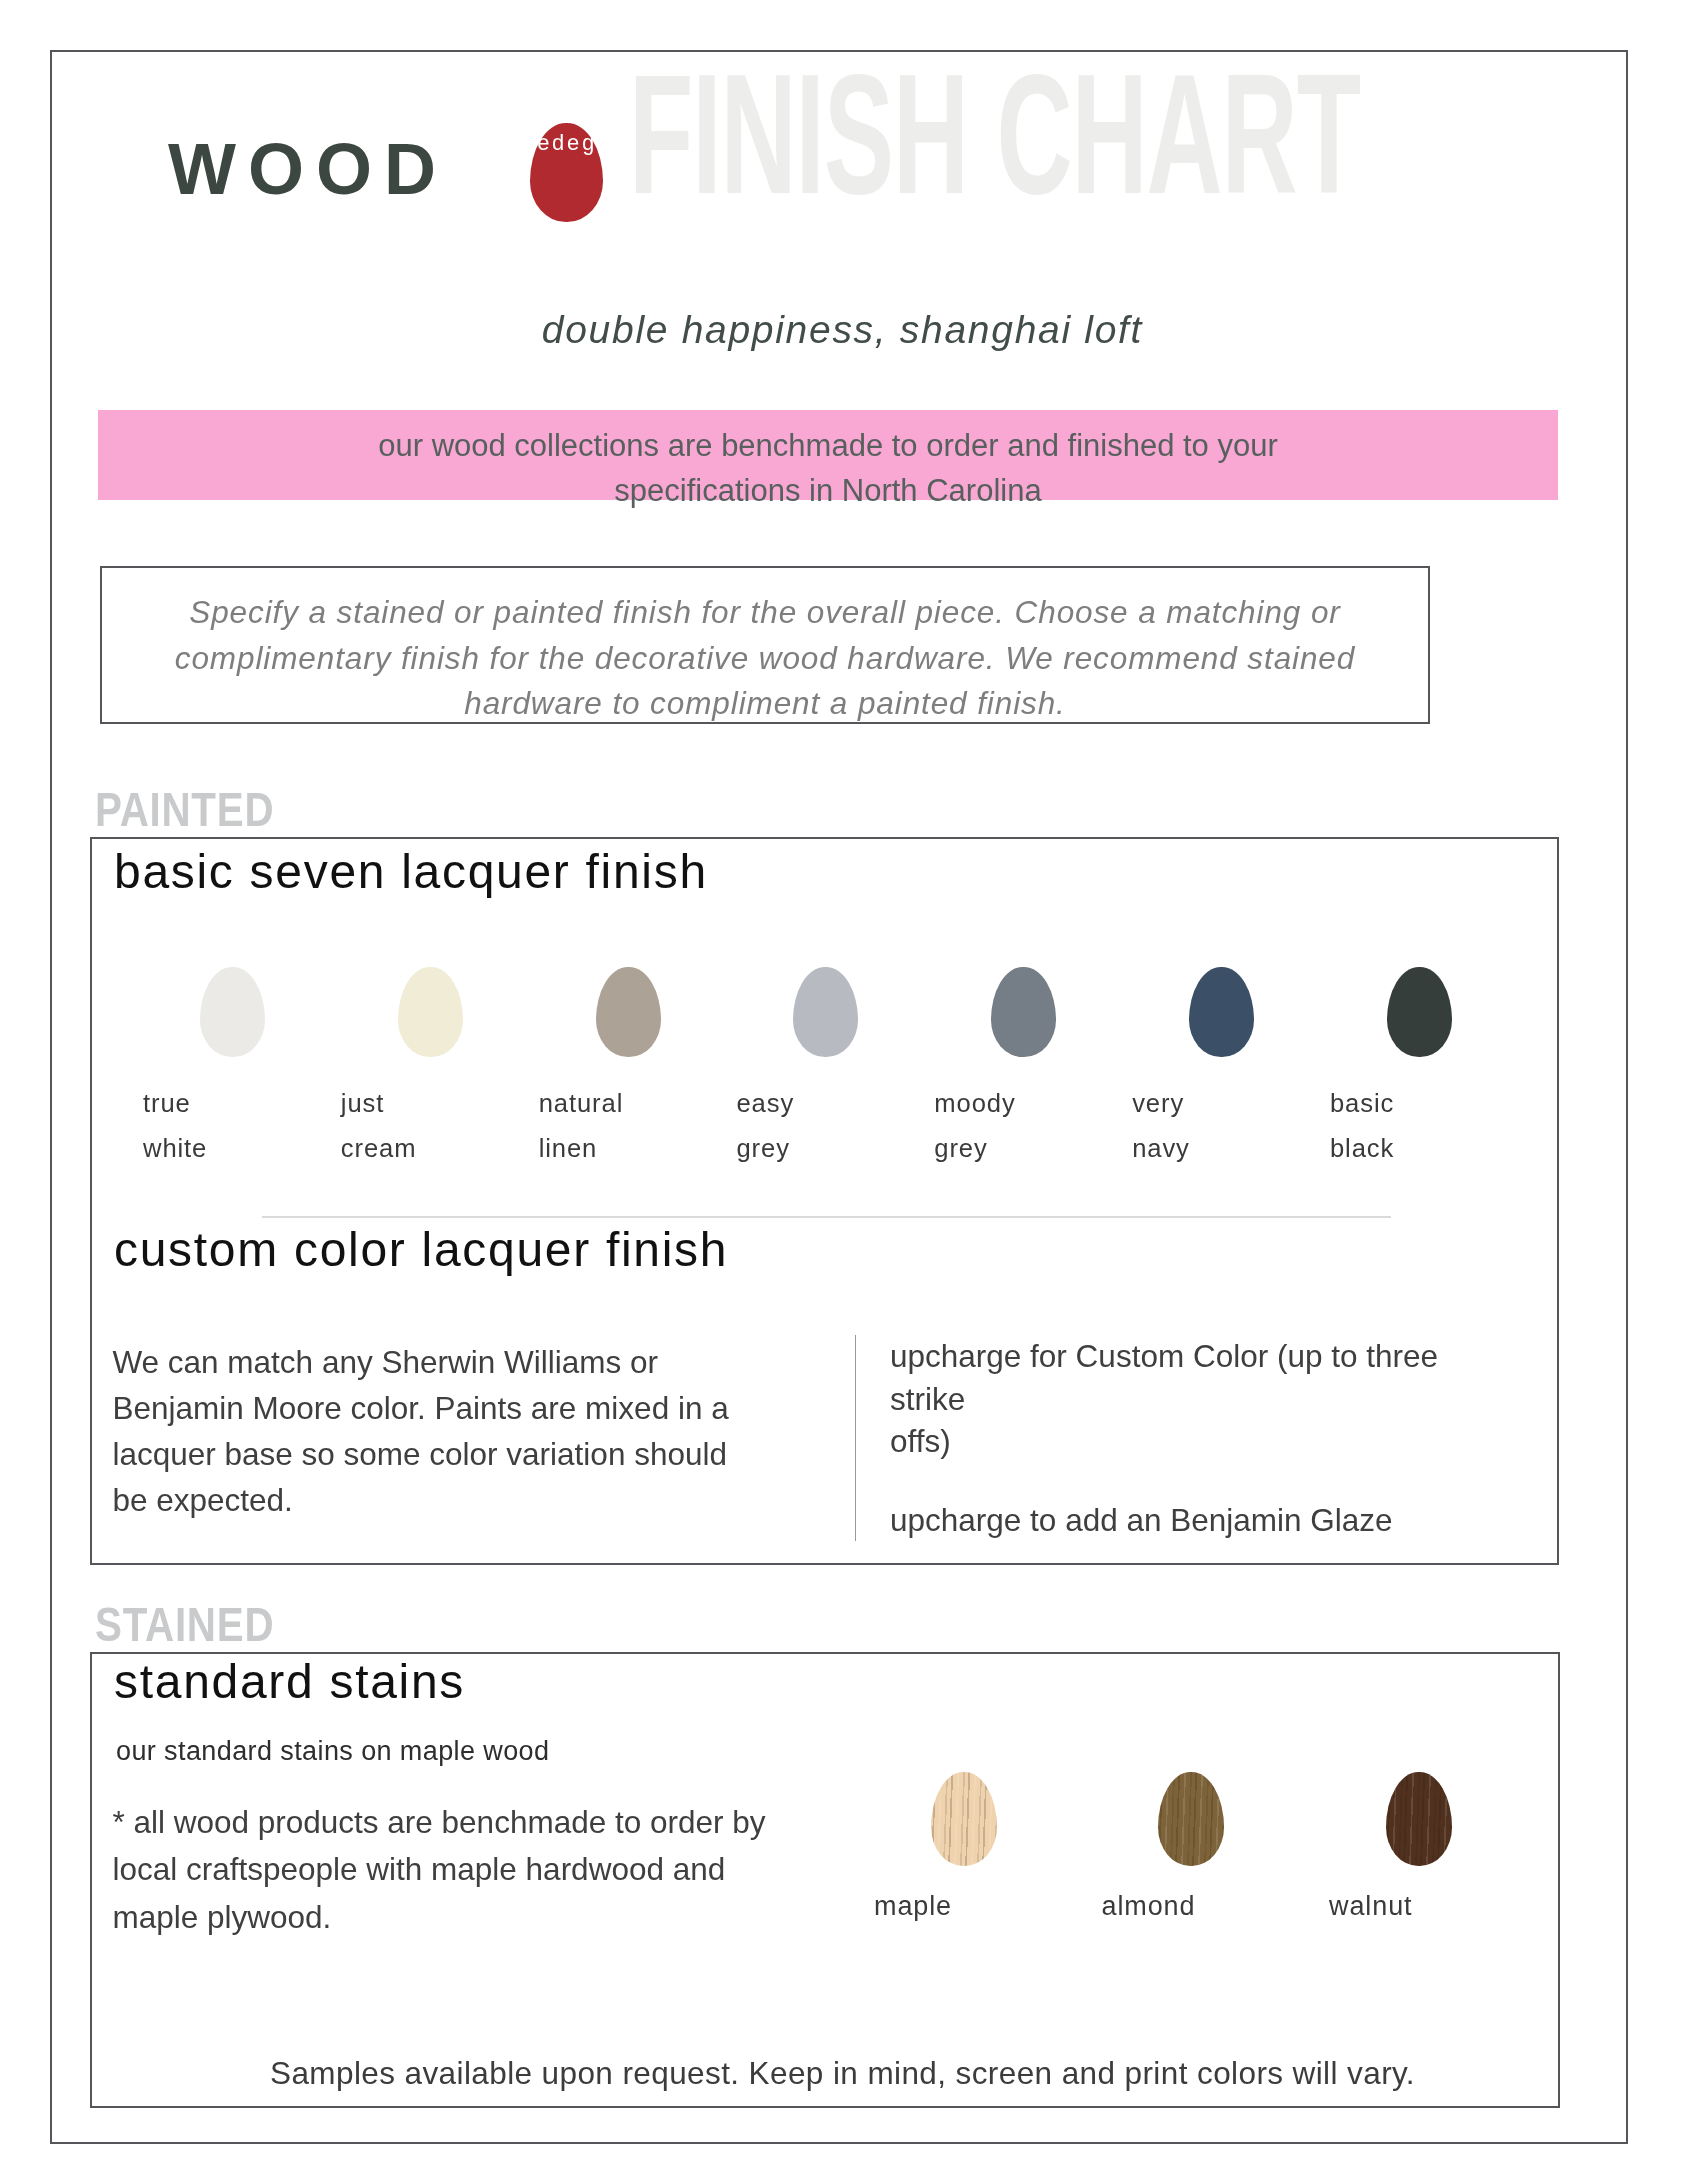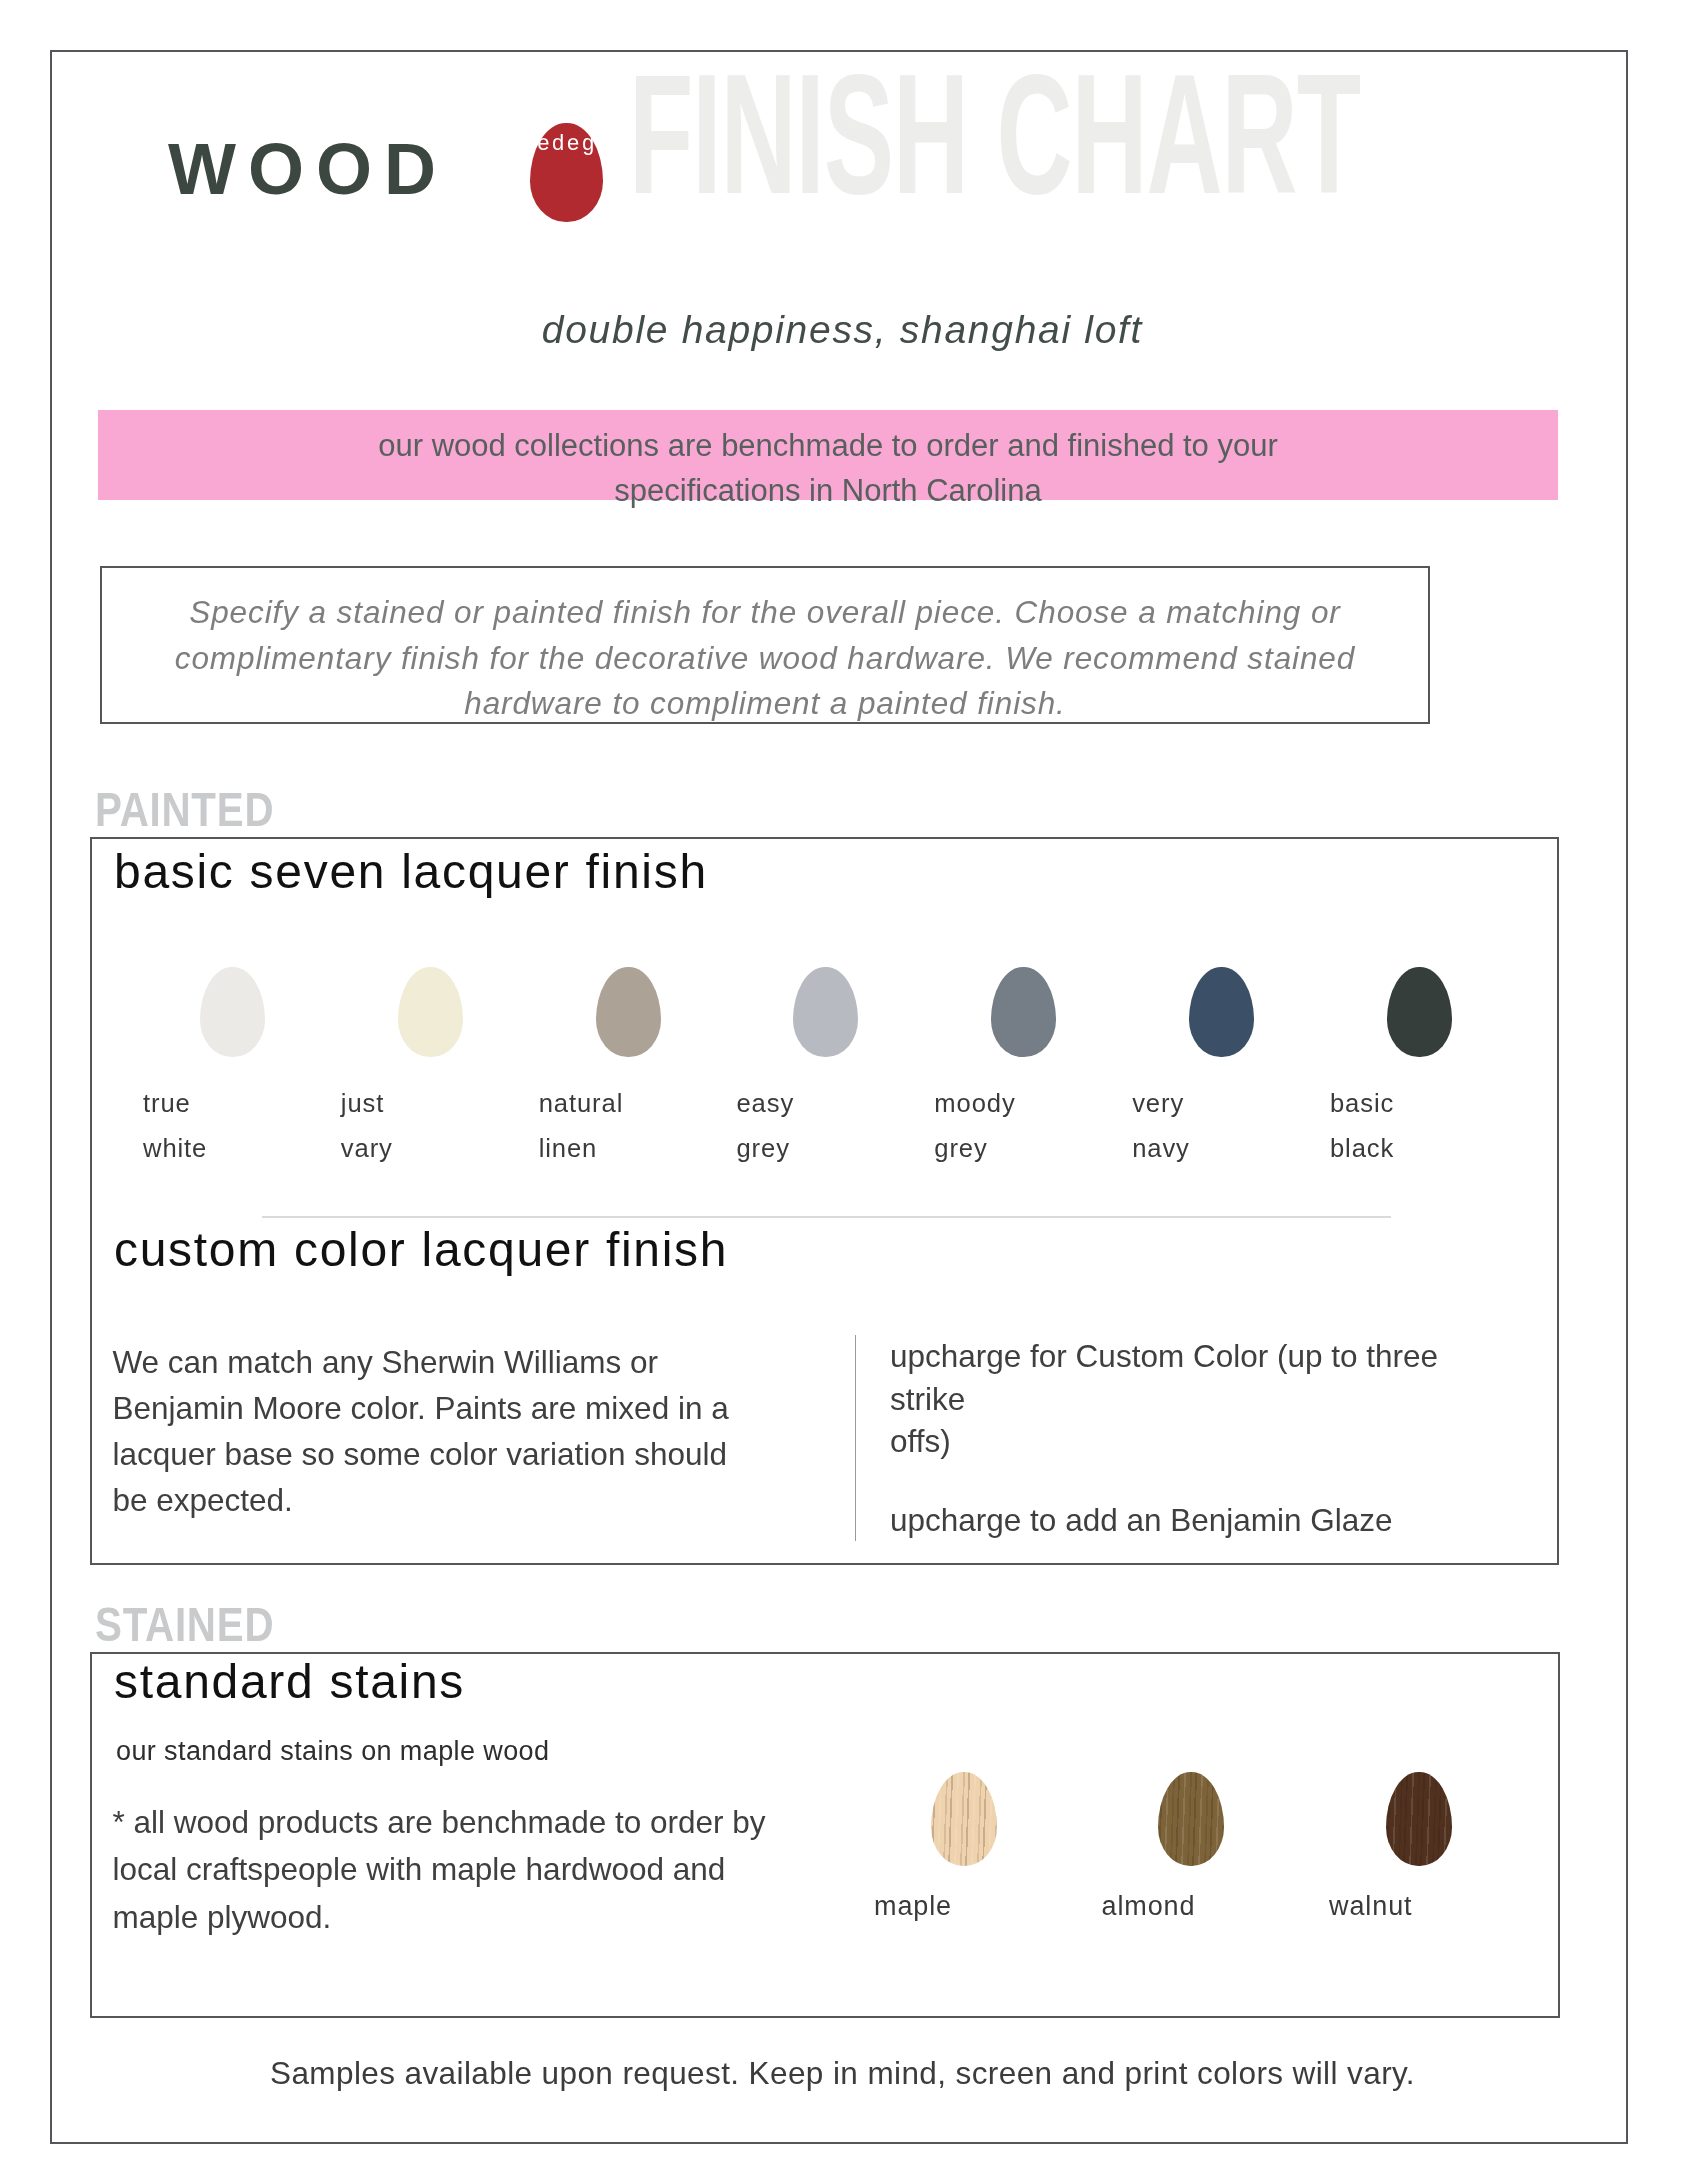--- a/index.html
+++ b/index.html
@@ -57,21 +57,21 @@
     color:#c8cacc;letter-spacing:0.9px;line-height:1;
     transform:scaleX(0.84);transform-origin:left top;
   }
   .label-painted{top:786px;}
   .label-stained{top:1601px;}
   
   .panel{
     position:absolute;border:2.6px solid #55565a;box-sizing:border-box;background:#ffffff;
   }
   .painted-panel{left:90px;top:837px;width:1469px;height:728px;}
-  .stained-panel{left:90px;top:1652px;width:1470px;height:366px;}
+  .stained-panel{left:90px;top:1652px;width:1470px;height:456px;}
   .box-title{
     position:absolute;font-size:48px;font-weight:400;color:#111111;
     letter-spacing:1.7px;line-height:1.1;white-space:nowrap;
   }
   .basic-title{left:22px;top:6.8px;}
   .custom-title{left:22px;top:385px;}
   .stains-title{left:22px;top:1.7px;}
   
   .egg-row{position:absolute;display:flex;justify-content:space-between;}
   .painted-row{left:51px;top:128px;width:1366px;}
@@ -159,21 +159,21 @@
         <div class="egg" style="background-color: rgb(235, 234, 231);"></div>
         <div class="swatch-label">
           <div>true</div>
           <div>white</div>
         </div>
       </div>
       <div class="swatch">
         <div class="egg" style="background-color: rgb(241, 236, 213);"></div>
         <div class="swatch-label">
           <div>just</div>
-          <div>vary</div>
+          <div>cream</div>
         </div>
       </div>
       <div class="swatch">
         <div class="egg" style="background-color: rgb(172, 162, 149);"></div>
         <div class="swatch-label">
           <div>natural</div>
           <div>linen</div>
         </div>
       </div>
       <div class="swatch">

